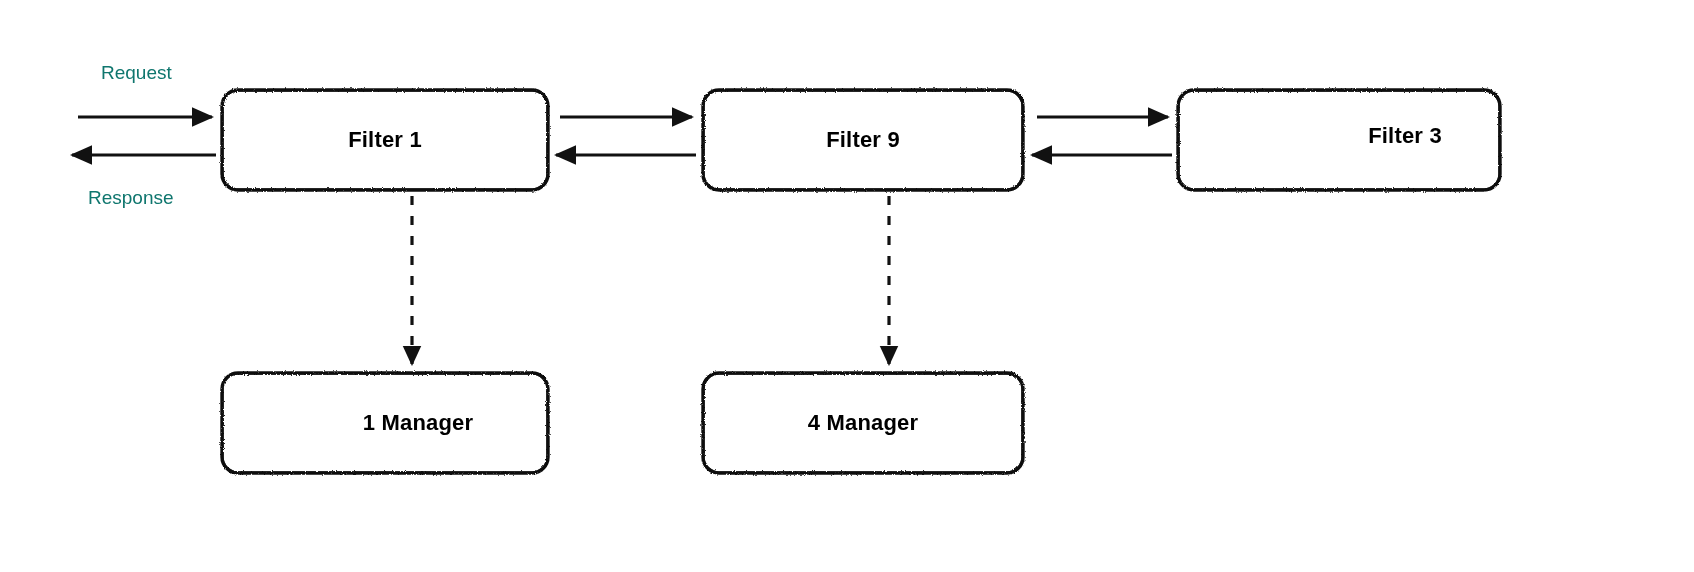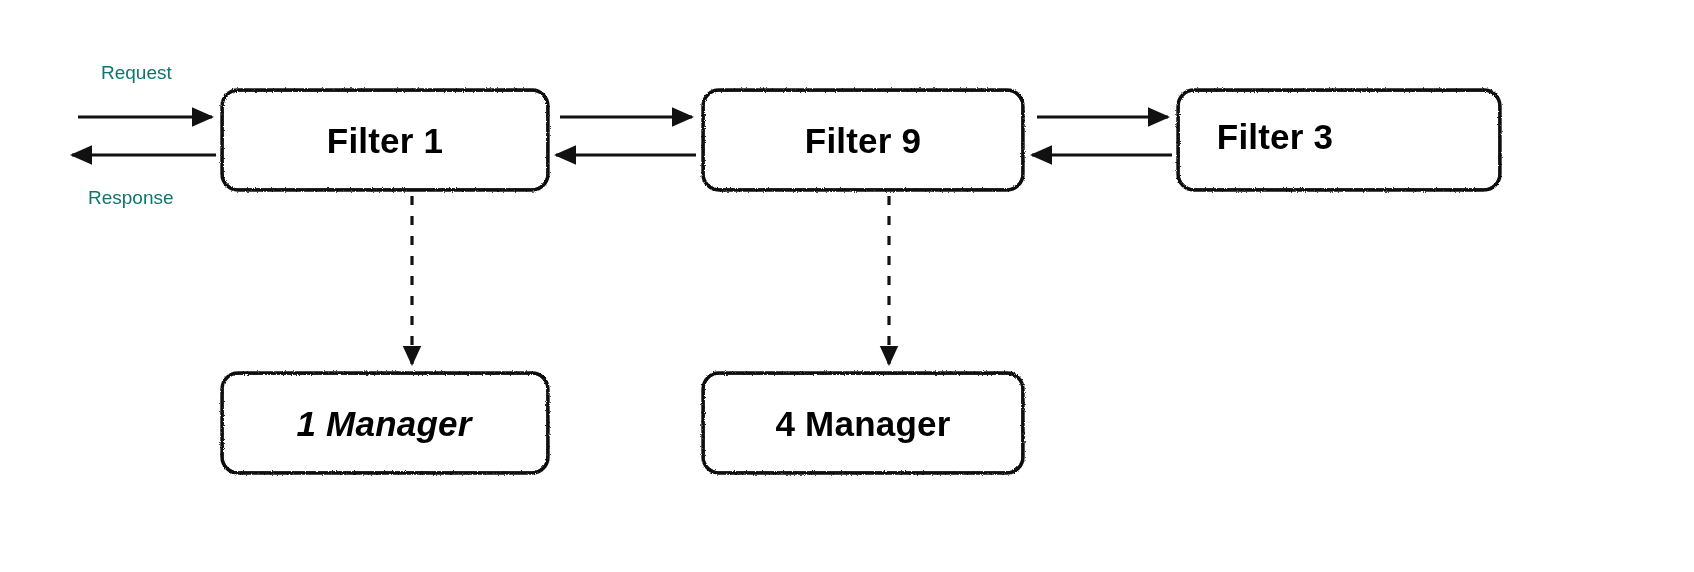--- a/index.html
+++ b/index.html
@@ -27,21 +27,21 @@
   .node-box {
     position: absolute;
     display: flex;
     align-items: center;
     justify-content: center;
     box-sizing: border-box;
   }
   .node-label {
     font-family: "Liberation Sans", sans-serif;
     font-weight: bold;
-    font-size: 35px;
+    font-size: 22px;
     color: #000000;
     letter-spacing: 0.2px;
     white-space: nowrap;
     line-height: 1;
   }
   .edge-label {
     position: absolute;
     font-family: "Liberation Sans", sans-serif;
     font-size: 19px;
     color: #0f766e;
@@ -106,25 +106,25 @@
   </svg>
 
   <div class="node-box" style="left:222px; top:90px; width:326px; height:100px;">
     <span class="node-label">Filter 1</span>
   </div>
 
   <div class="node-box" style="left:703px; top:90px; width:320px; height:100px;">
     <span class="node-label">Filter 9</span>
   </div>
 
-  <div class="node-box" style="left:1114px; top:90px; width:322px; height:92px;">
+  <div class="node-box" style="left:1244px; top:90px; width:322px; height:92px;">
     <span class="node-label">Filter 3</span>
   </div>
 
-  <div class="node-box" style="left:206px; top:373px; width:356px; height:100px;font-style:italic;">
+  <div class="node-box" style="left:240px; top:373px; width:356px; height:100px;">
     <span class="node-label">1 Manager</span>
   </div>
 
   <div class="node-box" style="left:703px; top:373px; width:320px; height:100px;">
     <span class="node-label">4 Manager</span>
   </div>
 
   <div class="edge-label" style="left:101px; top:63px;">Request</div>
 
   <div class="edge-label" style="left:88px; top:188px;">Response</div>

